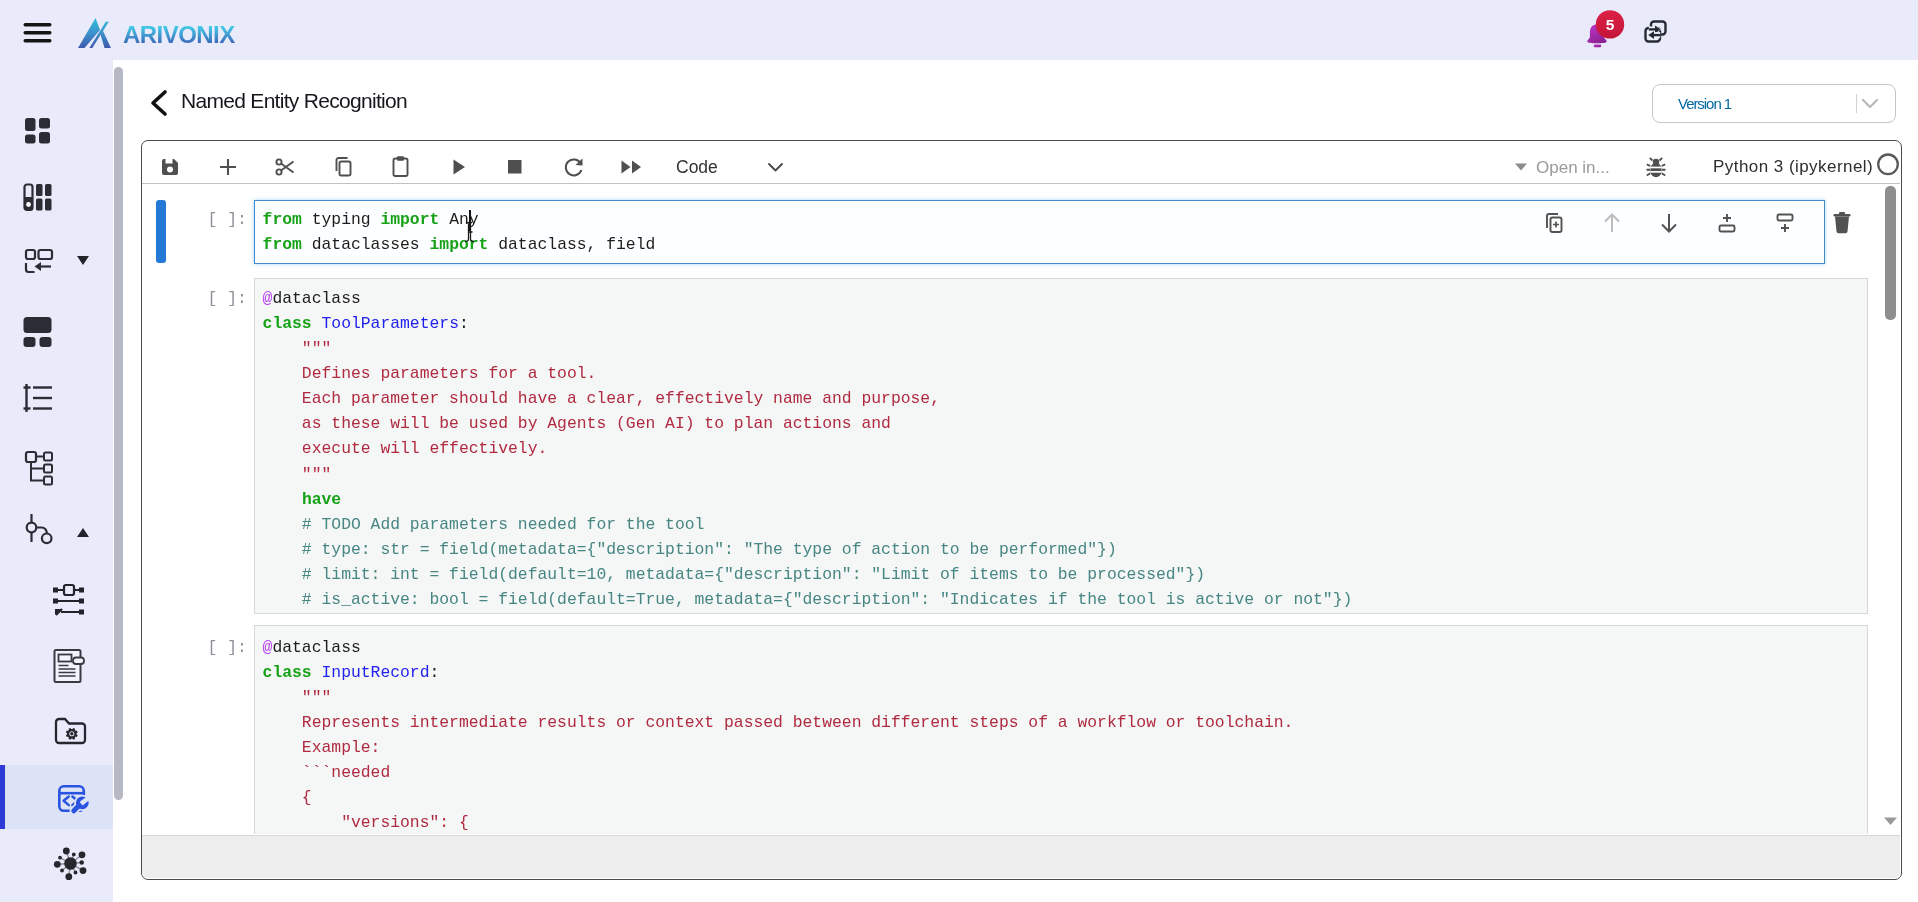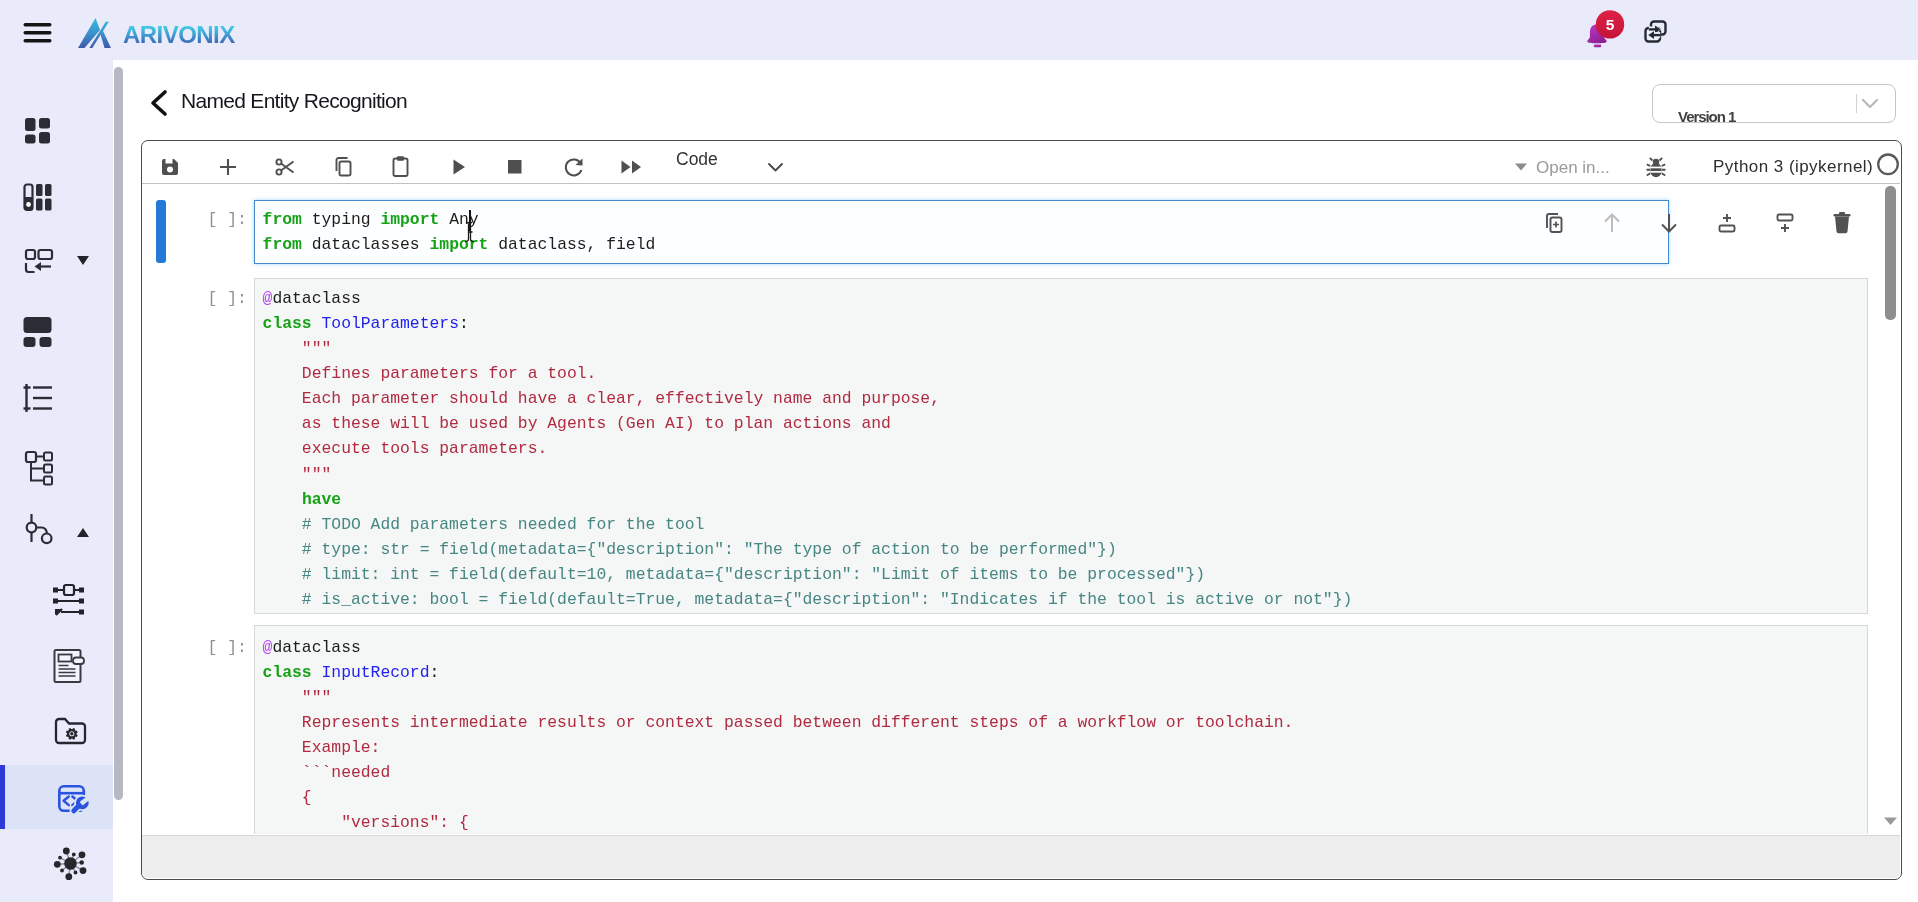--- a/index.html
+++ b/index.html
@@ -4,39 +4,39 @@
 html,body{width:1918px;height:902px;background:#fff;overflow:hidden;font-family:"Liberation Sans",sans-serif}
 .abs{position:absolute}
 #topbar{left:0;top:0;width:1918px;height:60px;background:#e9ebfa}
 #sidebar{left:0;top:60px;width:113px;height:842px;background:#e9ebfa}
 #sbthumb{left:113.5px;top:67px;width:9px;height:733px;background:#b6b8c3;border-radius:5px}
 #selrow{left:0;top:765px;width:113px;height:64px;background:#dde3f7}
 #selbar{left:0;top:765px;width:5px;height:64px;background:#2c3ad8}
 #logotext{left:123px;top:21.5px;font-size:24px;font-weight:bold;letter-spacing:-0.55px;line-height:26px;background:linear-gradient(180deg,#43cae8 18%,#3b51ad 98%);-webkit-background-clip:text;background-clip:text;color:transparent}
 #title{left:181px;top:88px;font-size:21px;font-weight:normal;letter-spacing:-0.7px;color:#16161c;line-height:25px}
 #verbox{left:1652px;top:84px;width:244px;height:39px;border:1.3px solid #c6c6c6;border-radius:8px;background:#fff}
-#vertext{left:1678px;top:108px;font-size:15px;font-weight:bold;color:#404040;letter-spacing:-1.05px;line-height:17px}
+#vertext{left:1678px;top:95px;font-size:15px;font-weight:normal;color:#0369a1;letter-spacing:-1.05px;line-height:17px}
 #verdiv{left:1856px;top:94px;width:1px;height:19px;background:#d2d2d2}
 #nbbox{left:140.6px;top:139.6px;width:1761.2px;height:740.4px;border:1.7px solid #4b4b4b;border-radius:7px;background:#fff}
 #tbborder{left:142.3px;top:183.3px;width:1757.8px;height:1.2px;background:#c2c2c2}
 #strip{left:142.3px;top:834.5px;width:1757.8px;height:43.4px;background:#ededed;border-top:1px solid #d8d8d8;border-radius:0 0 6px 6px}
 #nbthumb{left:1885px;top:185.5px;width:10.5px;height:134px;background:#8e8e8e;border-radius:5px}
 .mono{font-family:"Liberation Mono",monospace;font-size:16.38px;line-height:25.1px;white-space:pre}
 .prompt{color:#8f8f98}
 .cell{font-family:"Liberation Mono",monospace;font-size:16.38px;line-height:25.1px;white-space:pre;color:#1d1d1d}
-#cell1{left:253.6px;top:199.6px;width:1415px;height:64px;background:#fdfeff;border:1.6px solid #4589cd;box-shadow:0 0 4px rgba(33,150,243,.40);padding:6.5px 0 0 8px}
+#cell1{left:253.6px;top:199.6px;width:1571px;height:64px;background:#fdfeff;border:1.6px solid #4589cd;box-shadow:0 0 4px rgba(33,150,243,.40);padding:6.5px 0 0 8px}
 #cell2{left:253.6px;top:277.9px;width:1614px;height:335.8px;background:#f5f6f6;border:1px solid #d5d8d9;padding:7px 0 0 8px}
 #cell3{left:253.6px;top:624.7px;width:1614px;height:209.8px;background:#f5f6f6;border:1px solid #d5d8d9;border-bottom:none;padding:9px 0 0 8px}
 .k{color:#16a216;font-weight:bold}
 .s{color:#b02a40}
 .c{color:#468683;}
 .cl{color:#2222ee}
 .dec{color:#b845f5}
 #caret{left:469.3px;top:209.5px;width:1.6px;height:21.5px;background:#111}
-#codetext{left:676px;top:150px;font-size:17.5px;color:#333;line-height:19px}
+#codetext{left:676px;top:158px;font-size:17.5px;color:#333;line-height:19px}
 #openin{left:1536px;top:159px;font-size:17px;color:#9a9a9a;line-height:18px}
 #pytext{left:1713px;top:157px;font-size:17px;letter-spacing:0.45px;color:#2e2e2e;line-height:20px}
 svg{position:absolute;overflow:visible}
 </style></head>
 <body>
 <div class="abs" id="topbar"></div>
 <div class="abs" id="sidebar"></div>
 <div class="abs" id="selrow"></div>
 <div class="abs" id="selbar"></div>
 <div class="abs" id="sbthumb"></div>
@@ -292,21 +292,21 @@
 <span class="k">from</span> dataclasses <span class="k">import</span> dataclass, field</div>
 <div class="abs" id="caret"></div>
 
 <div class="abs mono prompt" style="left:207.5px;top:286px">[ ]:</div>
 <div class="abs cell" id="cell2"><span class="dec">@</span>dataclass
 <span class="k">class</span> <span class="cl">ToolParameters</span>:
 <span class="s">    """</span>
 <span class="s">    Defines parameters for a tool.</span>
 <span class="s">    Each parameter should have a clear, effectively name and purpose,</span>
 <span class="s">    as these will be used by Agents (Gen AI) to plan actions and</span>
-<span class="s">    execute tools parameters.</span>
+<span class="s">    execute will effectively.</span>
 <span class="s">    """</span>
     <span class="k">have</span>
 <span class="c">    # TODO Add parameters needed for the tool</span>
 <span class="c">    # type: str = field(metadata={"description": "The type of action to be performed"})</span>
 <span class="c">    # limit: int = field(default=10, metadata={"description": "Limit of items to be processed"})</span>
 <span class="c">    # is_active: bool = field(default=True, metadata={"description": "Indicates if the tool is active or not"})</span></div>
 
 <div class="abs mono prompt" style="left:207.5px;top:634.7px">[ ]:</div>
 <div class="abs cell" id="cell3"><span class="dec">@</span>dataclass
 <span class="k">class</span> <span class="cl">InputRecord</span>:

